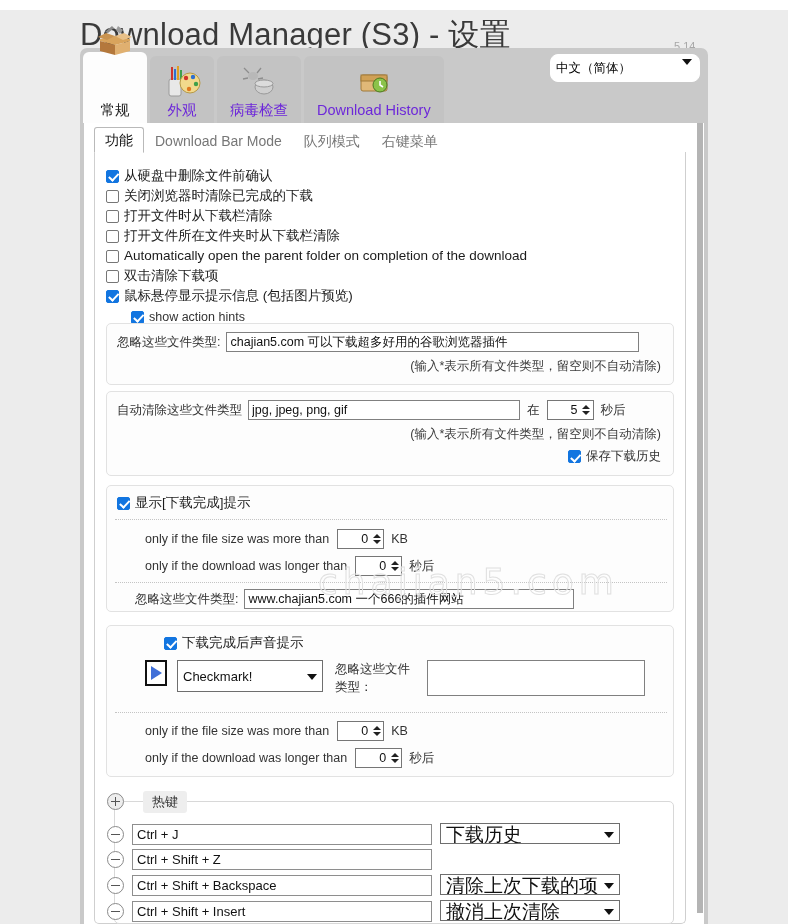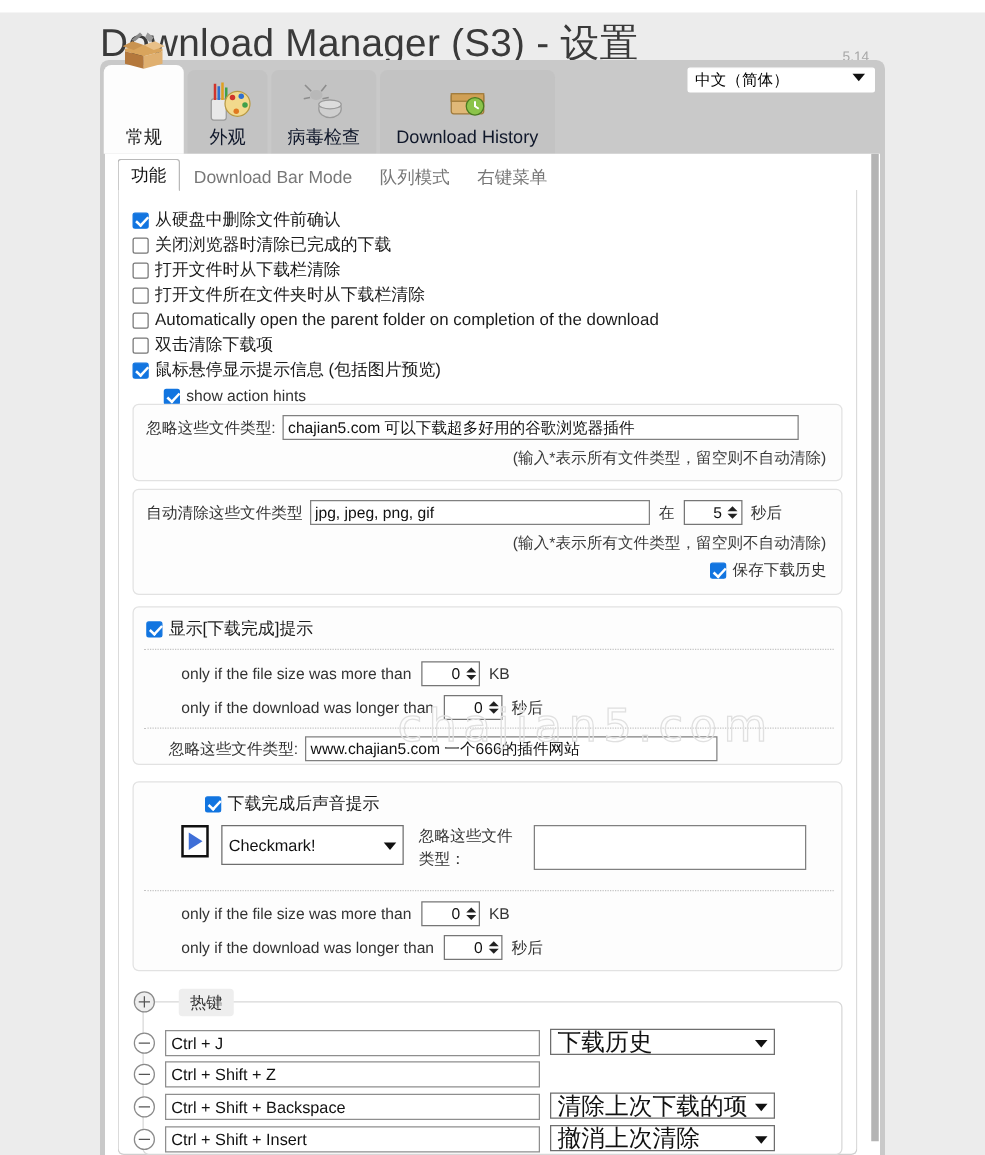--- a/index.html
+++ b/index.html
@@ -47,24 +47,24 @@
     left: 80px; top: 48px;
     width: 628px;
     height: 876px;
     background: #c9c9c9;
     border-radius: 7px 7px 0 0;
     box-sizing: border-box;
   }
   .lang-select {
     position: absolute;
     right: 8px; top: 6px;
-    width: 150px; height: 20px;
+    width: 150px; height: 28px;
     background: #ffffff;
     border: 1px solid #ffffff;
-    border-radius: 2px;
+    border-radius: 8px;
     font-size: 12.5px;
     color: #000;
     font-family: "Liberation Sans", sans-serif;
     padding: 0 2px 0 5px;
     box-sizing: border-box;
     -webkit-appearance: none;
     appearance: none;
     line-height: 18px;
   }
   .lang-arrow {
@@ -101,21 +101,21 @@
     background: #fdfdfd;
     height: 71px;
   }
   .top-tab .tab-icon {
     width: 38px; height: 36px;
     margin-bottom: 1px;
     display: flex; align-items: center; justify-content: center;
   }
   .top-tab .tab-label {
     font-size: 14.5px;
-    color: #0f172a;
+    color: #6d28d9;
     white-space: nowrap;
     line-height: 18px;
   }
   .top-tab.active .tab-label { color: #222; margin-top: 43px; }
   
   .content-area {
     position: absolute;
     left: 4px; top: 75px;
     width: 620px;
     height: 801px;

